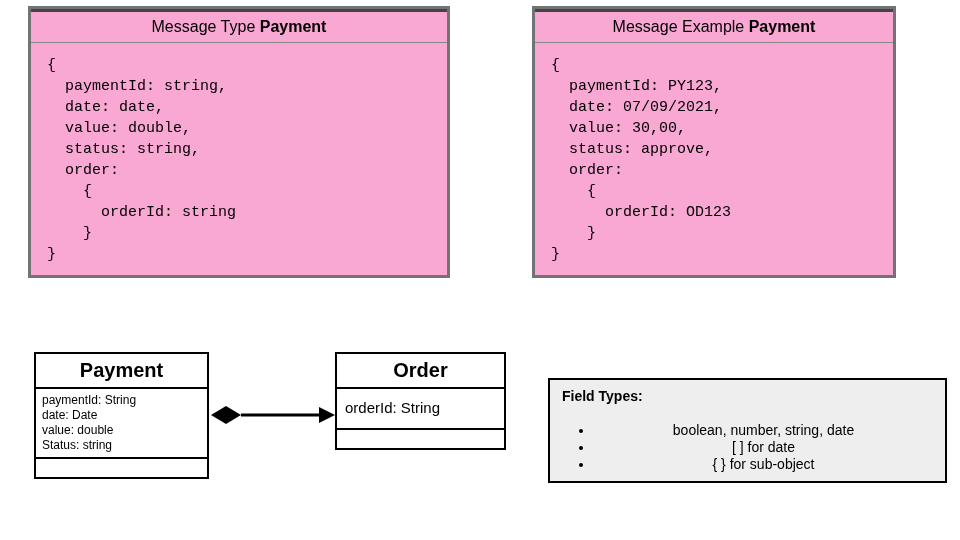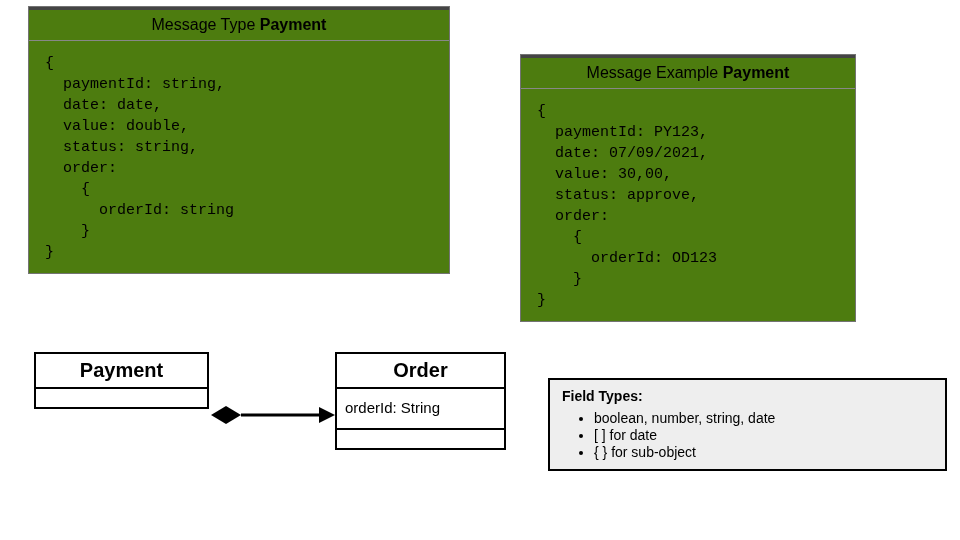--- a/index.html
+++ b/index.html
@@ -7,40 +7,40 @@
     margin: 0;
     width: 960px;
     height: 540px;
     font-family: Arial, Helvetica, sans-serif;
     background: #fff;
     position: relative;
     overflow: hidden;
   }
   .msg-box {
     position: absolute;
-    border: 1px solid #737373;
-    background: #4d7c0f;
+    border: 3px solid #737373;
+    background: #f9a8d4;
   }
   .msg-header {
     border-bottom: 1px solid #888;
     border-top: 3px solid #444;
     padding: 6px 10px;
     text-align: center;
     font-size: 16px;
   }
   .msg-header .bold { font-weight: 700; }
   .msg-body {
     padding: 12px 10px 10px 16px;
     font-family: "Courier New", monospace;
     font-size: 15px;
     line-height: 1.4;
     white-space: pre;
   }
   #msg-type { left: 28px; top: 6px;  width: 422px; }
-  #msg-ex   { left: 520px; top: 6px; width: 336px; margin-top: 48px; }
+  #msg-ex   { left: 532px; top: 6px; width: 364px; }
 
   .uml {
     position: absolute;
     border: 2px solid #000;
     background: #fff;
   }
   .uml .title {
     border-bottom: 2px solid #000;
     text-align: center;
     font-weight: 700;
@@ -64,21 +64,21 @@
   .legend {
     position: absolute;
     left: 548px; top: 378px;
     width: 399px;
     border: 2px solid #000;
     background: #eee;
     padding: 8px 12px;
     font-size: 14px;
   }
   .legend-title { font-weight: 700; margin-bottom: 2px; }
-  .legend ul { margin: 6px 0 0 0; padding-left: 32px; }
+  .legend ul { margin: 18px 0 0 0; padding-left: 32px; text-align: center; }
   .legend li { margin: 1px 0; }
 
   svg.connector { position: absolute; top: 0; left: 0; width: 960px; height: 540px; pointer-events: none; }
 </style>
 </head>
 <body>
 
 <div id="msg-type" class="msg-box">
   <div class="msg-header">
     <span>Message Type </span><span class="bold">Payment</span>
@@ -106,20 +106,24 @@
   status: approve,
   order:
     {
       orderId: OD123
     }
 }</div>
 </div>
 
 <div id="uml-payment" class="uml">
   <div class="title">Payment</div>
+  <div class="attrs" style="white-space:pre">paymentId: String
+date: Date
+value: double
+Status: string</div>
   <div class="ops"></div>
 </div>
 
 <div id="uml-order" class="uml">
   <div class="title">Order</div>
   <div class="attrs">orderId: String</div>
   <div class="ops"></div>
 </div>
 
 <div class="legend">

